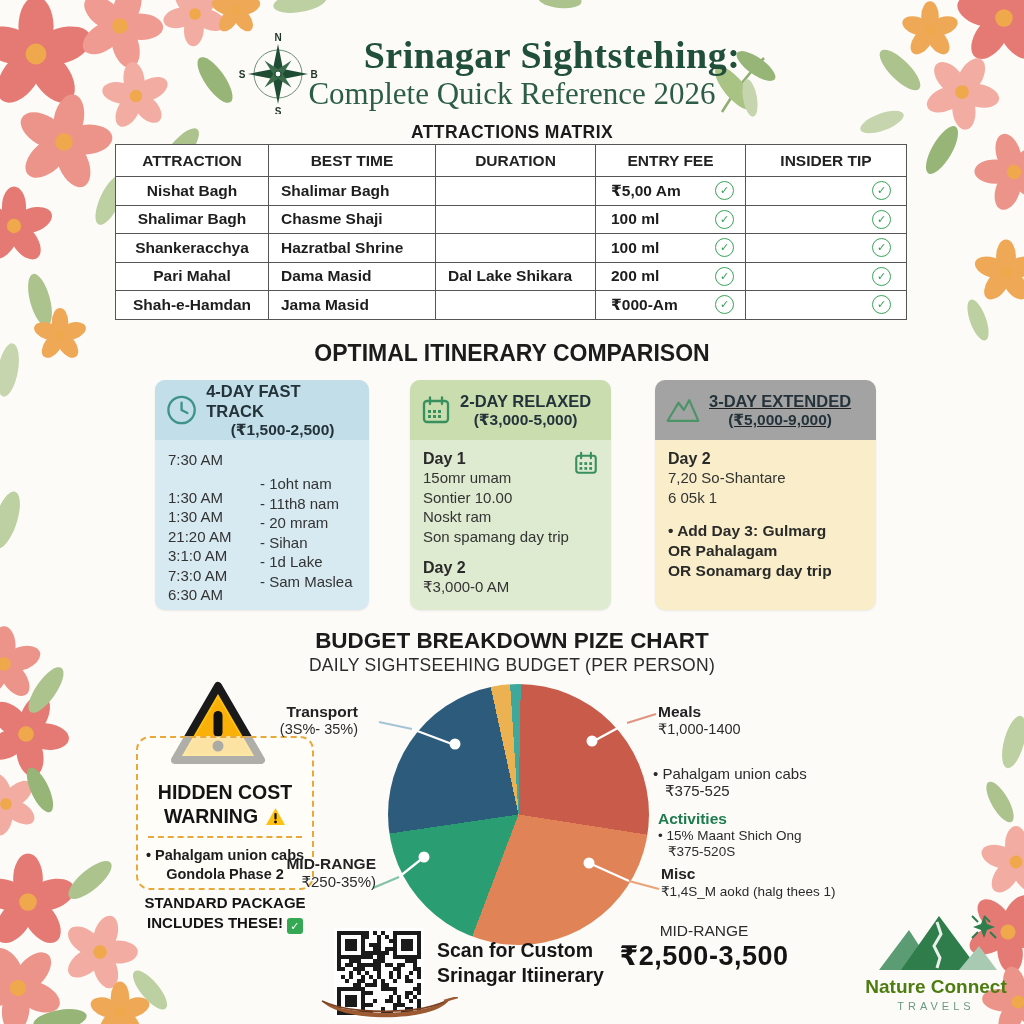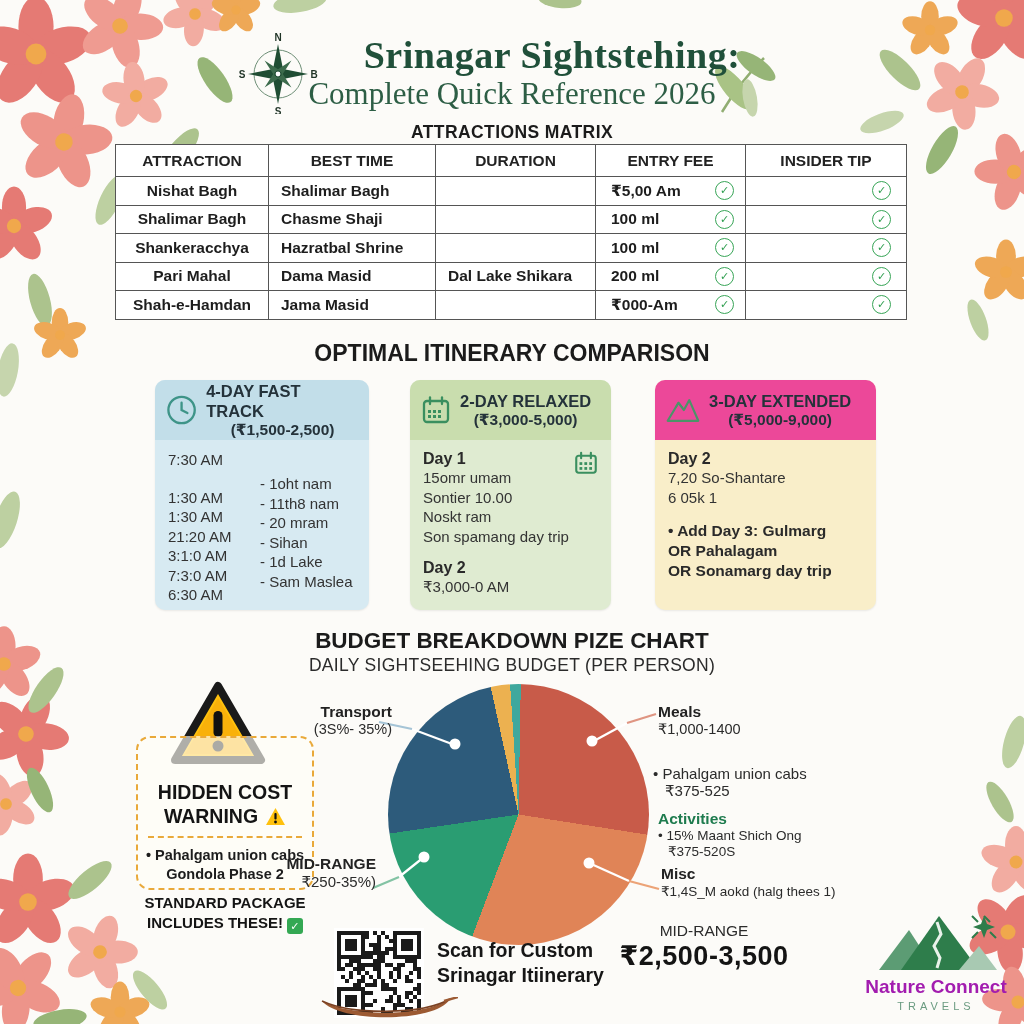--- a/index.html
+++ b/index.html
@@ -48,21 +48,21 @@
   .pkg{font-weight:bold;font-size:15px;text-align:center;line-height:20px;color:#141414;}
   .check-sq{display:inline-flex;width:16px;height:16px;background:#34a853;border-radius:3px;color:#fff;
             font-size:11px;align-items:center;justify-content:center;vertical-align:-2px;margin-left:4px;font-weight:bold;}
   
   #pie{border-radius:50%;}
   
   #qrgrid{display:grid;grid-template-columns:repeat(21,4px);grid-template-rows:repeat(21,4px);background:#fff;padding:3px;}
   .scan-cap{font-weight:bold;font-size:19.5px;line-height:25px;color:#161616;}
   .mr-b1{font-size:15.5px;color:#2b2b2b;text-align:center;}
   .mr-b2{font-weight:bold;font-size:27px;color:#141414;text-align:center;letter-spacing:.5px;}
-  .logo-name{font-weight:bold;font-size:19px;color:#a21caf;text-align:center;}
+  .logo-name{font-weight:bold;font-size:19px;color:#4d7c0f;text-align:center;}
   .logo-sub{font-size:11px;letter-spacing:4px;color:#6a9b80;text-align:center;margin-top:2px;}
 </style>
 </head>
 <body>
 
 <div id="page">
 
   <svg class="abs" width="1024" height="1024" style="left:0;top:0;pointer-events:none;opacity:.93">
     <defs>
       <g id="fl">
@@ -326,21 +326,21 @@
           <div>Son spamang day trip</div>
         </div>
       <div class="day-label" style="margin-top:13px;">Day 2</div>
       <div class="sl">
           <div>₹3,000-0 AM</div>
         </div>
     </div>
   </div>
 
   <div class="abs card" style="left:655px;top:380px;width:221px;height:230px;background:#f9eec9;">
-    <div class="card-head" style="background:#ec4899;">
+    <div class="card-head" style="background:#a3a3a3;text-decoration:underline;">
       <svg width="36" height="32" viewBox="0 0 40 34">
         <path d="M3,29 L15,9 L21,17 L27,6 L37,29 Z" fill="none" stroke="#4b9468" stroke-width="2.4" stroke-linejoin="round"></path>
         <path d="M12,14 L15,9 L19,14" fill="none" stroke="#4b9468" stroke-width="2" stroke-linejoin="round"></path>
       </svg>
       <div>
         <div class="tt">3-DAY EXTENDED</div>
         <div class="pp" style="text-align:center;">(₹5,000-9,000)</div>
       </div>
     </div>
     <div class="card-body">
@@ -402,21 +402,21 @@
         <polyline points="629,881 659,889" stroke="#eca377"></polyline>
     </g>
     <g fill="#ffffff">
       <circle cx="455" cy="744" r="5.5"></circle>
         <circle cx="592" cy="741" r="5.5"></circle>
       <circle cx="424" cy="857" r="5.5"></circle>
         <circle cx="589" cy="863" r="5.5"></circle>
     </g>
   </svg>
 
-  <div class="abs" style="left:294px;top:703px;width:98px;text-align:right;">
+  <div class="abs" style="left:260px;top:703px;width:98px;text-align:right;">
     <div class="lab-name">Transport</div>
     <div class="lab-val">(3S%- 35%)</div>
   </div>
   <div class="abs" style="left:658px;top:703px;">
     <div class="lab-name">Meals</div>
     <div class="lab-val">₹1,000-1400</div>
   </div>
   <div class="abs" style="left:653px;top:765px;">
     <div class="lab-val" style="font-size:15px;">• Pahalgam union cabs</div>
     <div class="lab-val" style="padding-left:12px;font-size:15px;">₹375-525</div>

